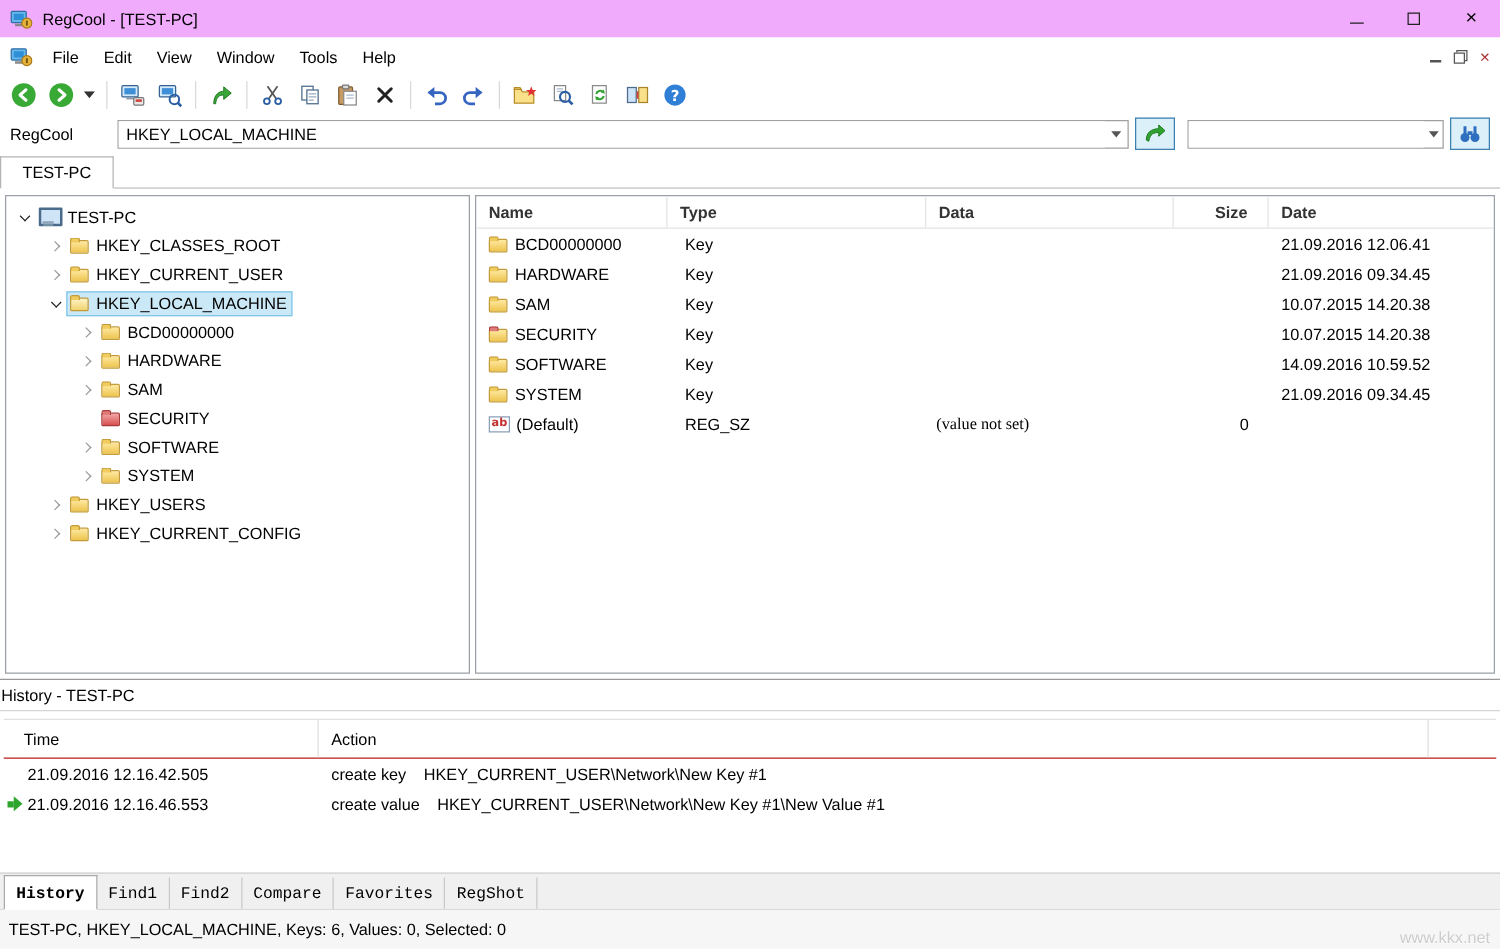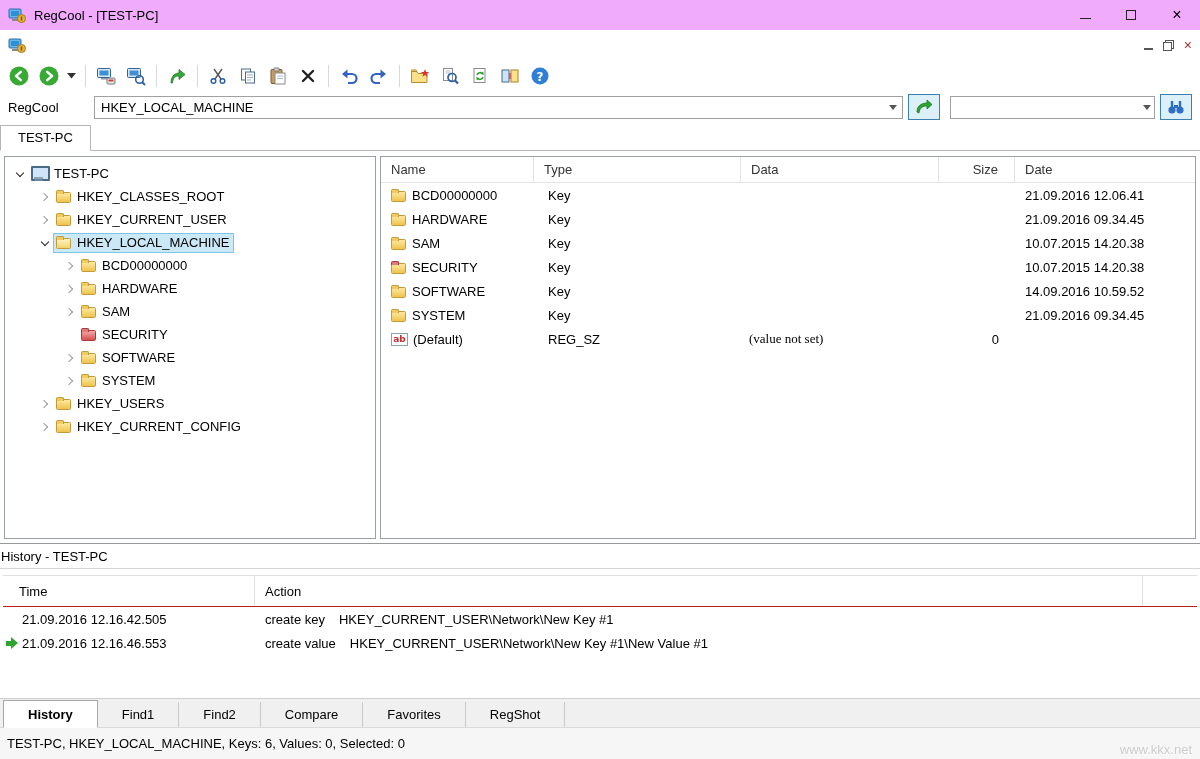--- a/index.html
+++ b/index.html
@@ -69,21 +69,21 @@
   .icon-folder-red { background:linear-gradient(#f3a7a7,#d85050); border-color:#a83a3a; }
   .icon-folder-red::before { background:#e07b7b; border-color:#a83a3a; }
 
   .icon-computer { position:relative; width:18px; height:15px; flex:0 0 18px; margin-right:5px; display:inline-block; }
   .icon-computer::before { content:""; position:absolute; left:0; top:0; width:15px; height:11px; background:#cfe4f7; border:2px solid #4a6b8a; border-radius:1px; }
   .icon-computer::after { content:""; position:absolute; left:3px; top:11px; width:9px; height:2px; background:#8fa3b8; box-shadow:0 2px 0 -0.5px #8fa3b8; }
 
   .icon-string { position:relative; width:17px; height:13px; flex:0 0 17px; margin-right:5px; border:1px solid #8aa0b8; background:#fff; display:inline-flex; align-items:center; justify-content:center; }
   .icon-string::after { content:"ab"; font:bold 9px "DejaVu Sans",sans-serif; color:#c23030; }
 
-  .list-header { display:grid; grid-template-columns:153px 207px 198px 76px 1fr; height:26px; border-bottom:1px solid #e3e3e3; align-items:center; color:#333; }
+  .list-header { display:grid; grid-template-columns:153px 207px 198px 76px 1fr; height:26px; border-bottom:1px solid #e3e3e3; align-items:center; color:#333;font-weight:bold; }
   .lh-cell { padding-left:10px; height:100%; display:flex; align-items:center; border-right:1px solid #e3e3e3; }
   .lh-size { justify-content:flex-end; padding-right:16px; }
   .lh-date { border-right:none; }
   .list-body { flex:1; }
   .list-row { display:grid; grid-template-columns:153px 207px 198px 76px 1fr; height:24px; align-items:center; }
   .lc { white-space:nowrap; overflow:hidden; }
   .lc-name { display:flex; align-items:center; padding-left:10px; }
   .lc-type { padding-left:14px; }
   .lc-data { padding-left:8px;font-family:Liberation Serif, serif; }
   .lc-size { text-align:right; padding-right:16px; }
@@ -98,21 +98,21 @@
   .hh-action { padding-left:10px; }
   .hh-rest { border-right:none; }
   .h-row { display:grid; grid-template-columns:252px 1fr; height:24px; align-items:center; }
   .h-time { display:flex; align-items:center; padding-left:3px; }
   .h-arrow { width:16px; flex:0 0 16px; display:inline-flex; align-items:center; }
   .h-arrow.on::before { content:""; width:5px; height:5px; background:#2ea52e; }
   .h-arrow.on::after { content:""; width:0; height:0; border-left:7px solid #2ea52e; border-top:6px solid transparent; border-bottom:6px solid transparent; }
   .h-action { display:flex; gap:14px; padding-left:10px; white-space:nowrap; }
 
   .bottom-tabs { height:29px; background:#f0f0f0; border-top:1px solid #cfcfcf; display:flex; align-items:flex-end; padding-left:3px; }
-  .btab { height:25px; display:flex; align-items:center; padding:0 24px; border-right:1px solid #c9c9c9; }
+  .btab { height:25px; display:flex; align-items:center; padding:0 9px; border-right:1px solid #c9c9c9;font-family:Liberation Mono, monospace; }
   .btab.active { background:#fff; border:1px solid #a8a8a8; border-bottom:1px solid #fff; font-weight:bold; height:28px; margin-bottom:-1px; }
 
   .statusbar { height:32px; background:#f6f6f6; border-top:1px solid #dadada; display:flex; align-items:center; padding-left:7px; }
 
   .watermark { position:absolute; right:8px; bottom:2px; text-align:center; color:#c9c9c9; opacity:.92; pointer-events:none; z-index:5; text-shadow:0 1px 1px #fff; }
   .wm1 { font-size:34px; font-weight:bold; line-height:1.05; }
   .wm2 { font-size:13px; }
 
   .svg-icon { display:inline-flex; }
 </style>
@@ -148,20 +148,28 @@
   <div class="menubar">
     <span class="menu-app-icon">
         <svg width="18" height="18" viewBox="0 0 18 18">
           <rect x="1" y="3" width="12" height="9" rx="1" fill="#67b7e8" stroke="#2d6da8"></rect>
           <rect x="3" y="5" width="8" height="5" fill="#2d8fd8"></rect>
           <rect x="4" y="13" width="6" height="2" fill="#888"></rect>
           <circle cx="13.5" cy="12.5" r="4" fill="#e8b33a" stroke="#a87818"></circle>
           <rect x="12.7" y="10.5" width="1.6" height="4" fill="#7a5a10"></rect>
         </svg>
       </span>
+    <nav class="menu-items">
+        <span class="menu-item">File</span>
+        <span class="menu-item">Edit</span>
+        <span class="menu-item">View</span>
+        <span class="menu-item">Window</span>
+        <span class="menu-item">Tools</span>
+        <span class="menu-item">Help</span>
+      </nav>
     <div class="mdi-controls">
       <span class="mdi-min"></span>
       <span class="mdi-restore"></span>
       <span class="mdi-close">×</span>
     </div>
   </div>
 
   <div class="toolbar">
       <button class="tb-btn tb-back">
         <span class="svg-icon">

